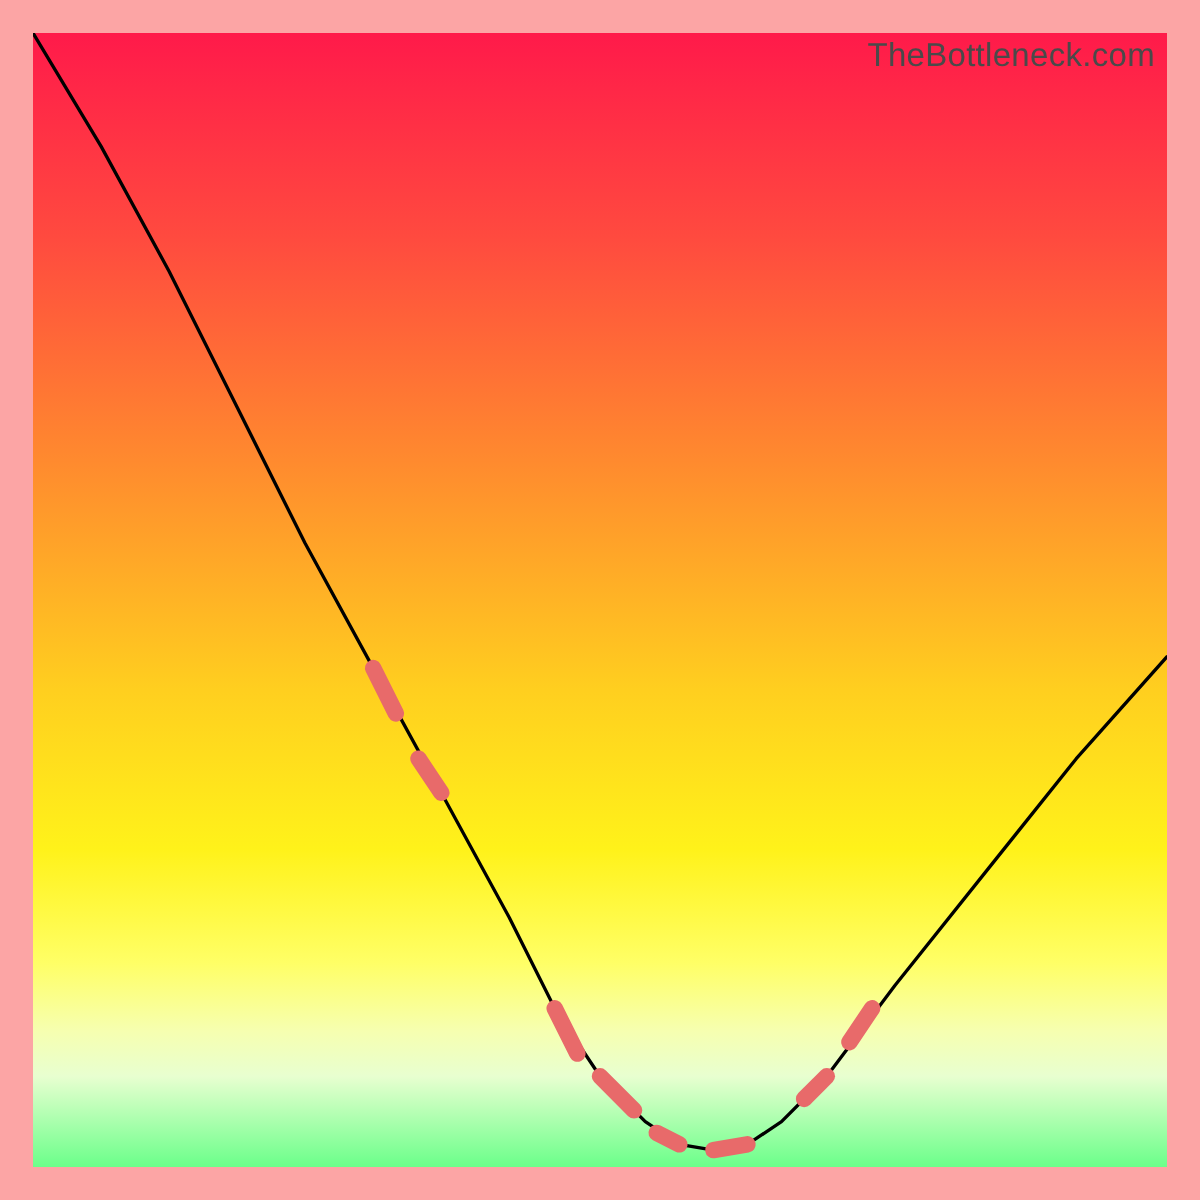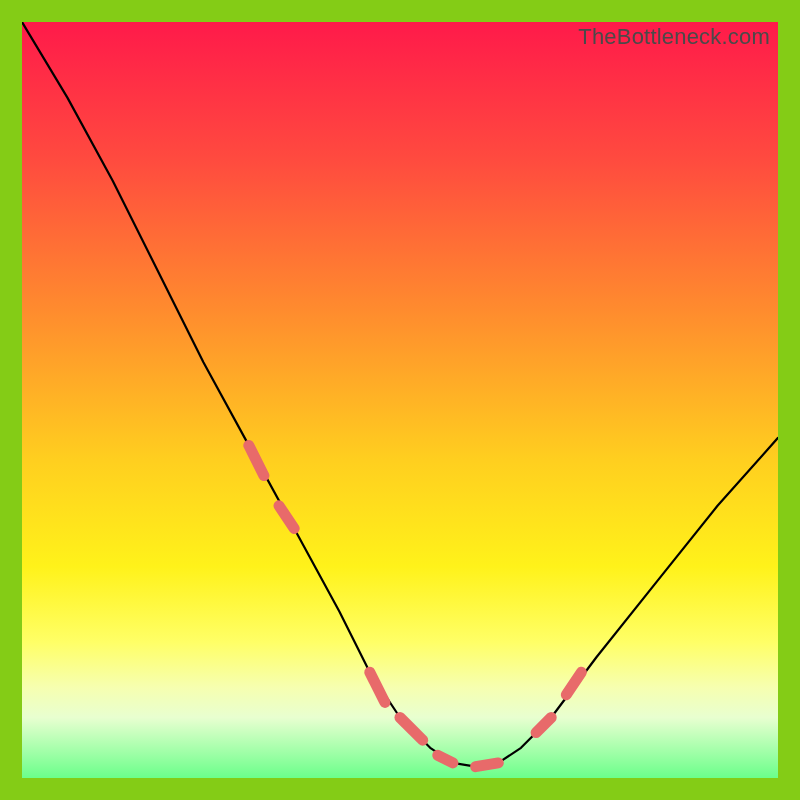--- a/index.html
+++ b/index.html
@@ -8,21 +8,21 @@
     width: 800px;
     height: 800px;
     background: #000;
     font-family: Arial, Helvetica, sans-serif;
     overflow: hidden;
   }
   .frame {
     position: relative;
     width: 800px;
     height: 800px;
-    background: #84cc16;
+    background: #fca5a5;
   }
   .plot {
     position: absolute;
     left: 22px;
     top: 22px;
     width: 756px;
     height: 756px;
     background: linear-gradient(
       to bottom,
       #ff1a4a 0%,

